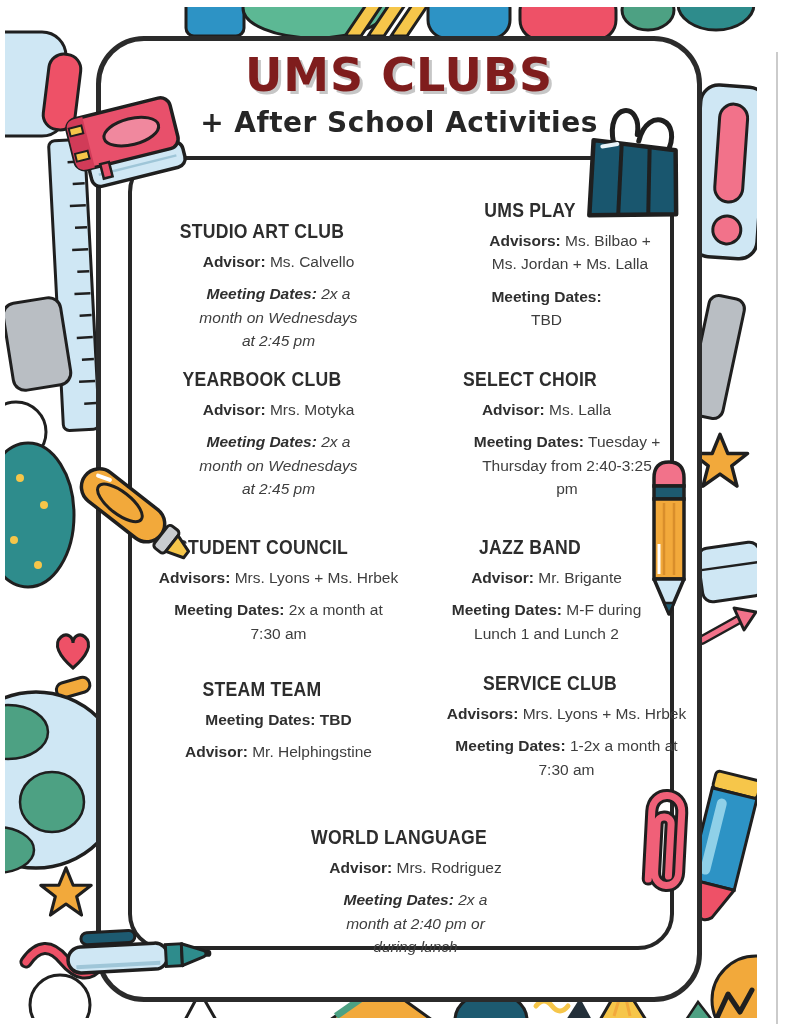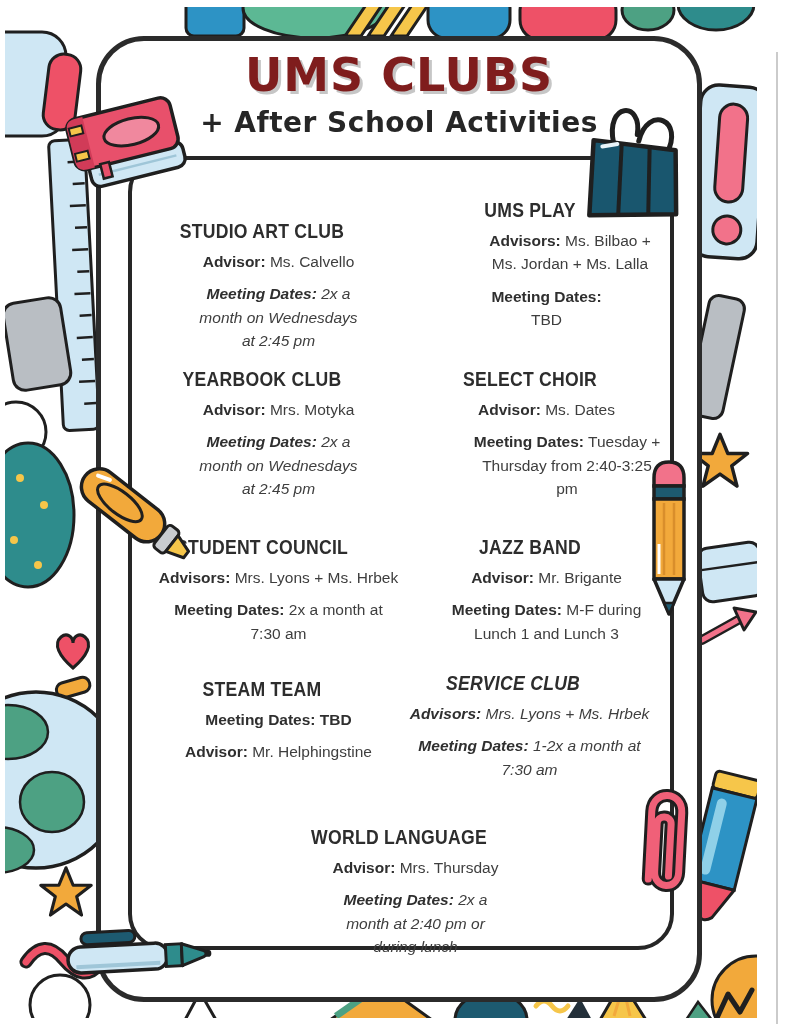--- a/index.html
+++ b/index.html
@@ -182,51 +182,51 @@
 </div>
 
 <div class="entry" style="left:132px;top:368px;width:260px;">
   <h2 class="club-name">YEARBOOK CLUB</h2>
   <p class="line"><span class="lbl">Advisor:</span> <span class="val">Mrs. Motyka</span></p>
   <p class="line w175"><span class="lbl">Meeting Dates:</span> <span class="val">2x a month on Wednesdays at 2:45 pm</span></p>
 </div>
 
 <div class="entry" style="left:392px;top:368px;width:276px;">
   <h2 class="club-name">SELECT CHOIR</h2>
-  <p class="line"><span class="lbl">Advisor:</span> <span class="val">Ms. Dates</span></p>
+  <p class="line"><span class="lbl">Advisor:</span> <span class="val">Ms. Lalla</span></p>
   <p class="line w185"><span class="lbl">Meeting Dates:</span> <span class="val">Tuesday + Thursday from 2:40-3:25 pm</span></p>
 </div>
 
 <div class="entry" style="left:117px;top:536px;width:290px;">
   <h2 class="club-name">STUDENT COUNCIL</h2>
   <p class="line"><span class="lbl">Advisors:</span> <span class="val">Mrs. Lyons + Ms. Hrbek</span></p>
   <p class="line w230"><span class="lbl">Meeting Dates:</span> <span class="val">2x a month at 7:30 am</span></p>
 </div>
 
 <div class="entry" style="left:395px;top:536px;width:270px;">
   <h2 class="club-name">JAZZ BAND</h2>
   <p class="line"><span class="lbl">Advisor:</span> <span class="val">Mr. Brigante</span></p>
-  <p class="line w200"><span class="lbl">Meeting Dates:</span> <span class="val">M-F during Lunch 1 and Lunch 3</span></p>
+  <p class="line w200"><span class="lbl">Meeting Dates:</span> <span class="val">M-F during Lunch 1 and Lunch 2</span></p>
 </div>
 
 <div class="entry" style="left:122px;top:678px;width:280px;">
   <h2 class="club-name">STEAM TEAM</h2>
   <p class="line"><span class="lbl">Meeting Dates:</span> <span class="val bold">TBD</span></p>
   <p class="line"><span class="lbl">Advisor:</span> <span class="val">Mr. Helphingstine</span></p>
 </div>
 
-<div class="entry" style="left:368px;top:672px;width:290px;font-style:italic;">
+<div class="entry" style="left:405px;top:672px;width:290px;">
   <h2 class="club-name">SERVICE CLUB</h2>
   <p class="line"><span class="lbl">Advisors:</span> <span class="val">Mrs. Lyons + Ms. Hrbek</span></p>
   <p class="line w240"><span class="lbl">Meeting Dates:</span> <span class="val">1-2x a month at 7:30 am</span></p>
 </div>
 
 <div class="entry" style="left:269px;top:818px;width:260px;margin-top:8px;">
   <h2 class="club-name">WORLD LANGUAGE</h2>
-  <p class="line"><span class="lbl">Advisor:</span> <span class="val">Mrs. Thursday</span></p>
+  <p class="line"><span class="lbl">Advisor:</span> <span class="val">Mrs. Rodriguez</span></p>
   <p class="line w175"><span class="lbl">Meeting Dates:</span> <span class="val">2x a month at 2:40 pm or during lunch</span></p>
 </div>
 
 <div class="deco deco-book">
   <svg width="132" height="106" viewBox="0 0 132 106">
     <rect x="20" y="56" width="96" height="26" rx="9" fill="#cfe7f4" stroke="#1f1f1f" stroke-width="3.5"></rect>
     <line x1="28" y1="70" x2="108" y2="70" stroke="#9fc6d8" stroke-width="2.5"></line>
     <rect x="8" y="10" width="106" height="52" rx="10" fill="#e8506b" stroke="#1f1f1f" stroke-width="3.5"></rect>
     <path d="M18 10 Q8 10 8 20 L8 52 Q8 62 18 62 L26 62 L26 10 Z" fill="#d13b58"></path>
     <rect x="10" y="18" width="13" height="8" fill="#f6c64a" stroke="#1f1f1f" stroke-width="2"></rect>

